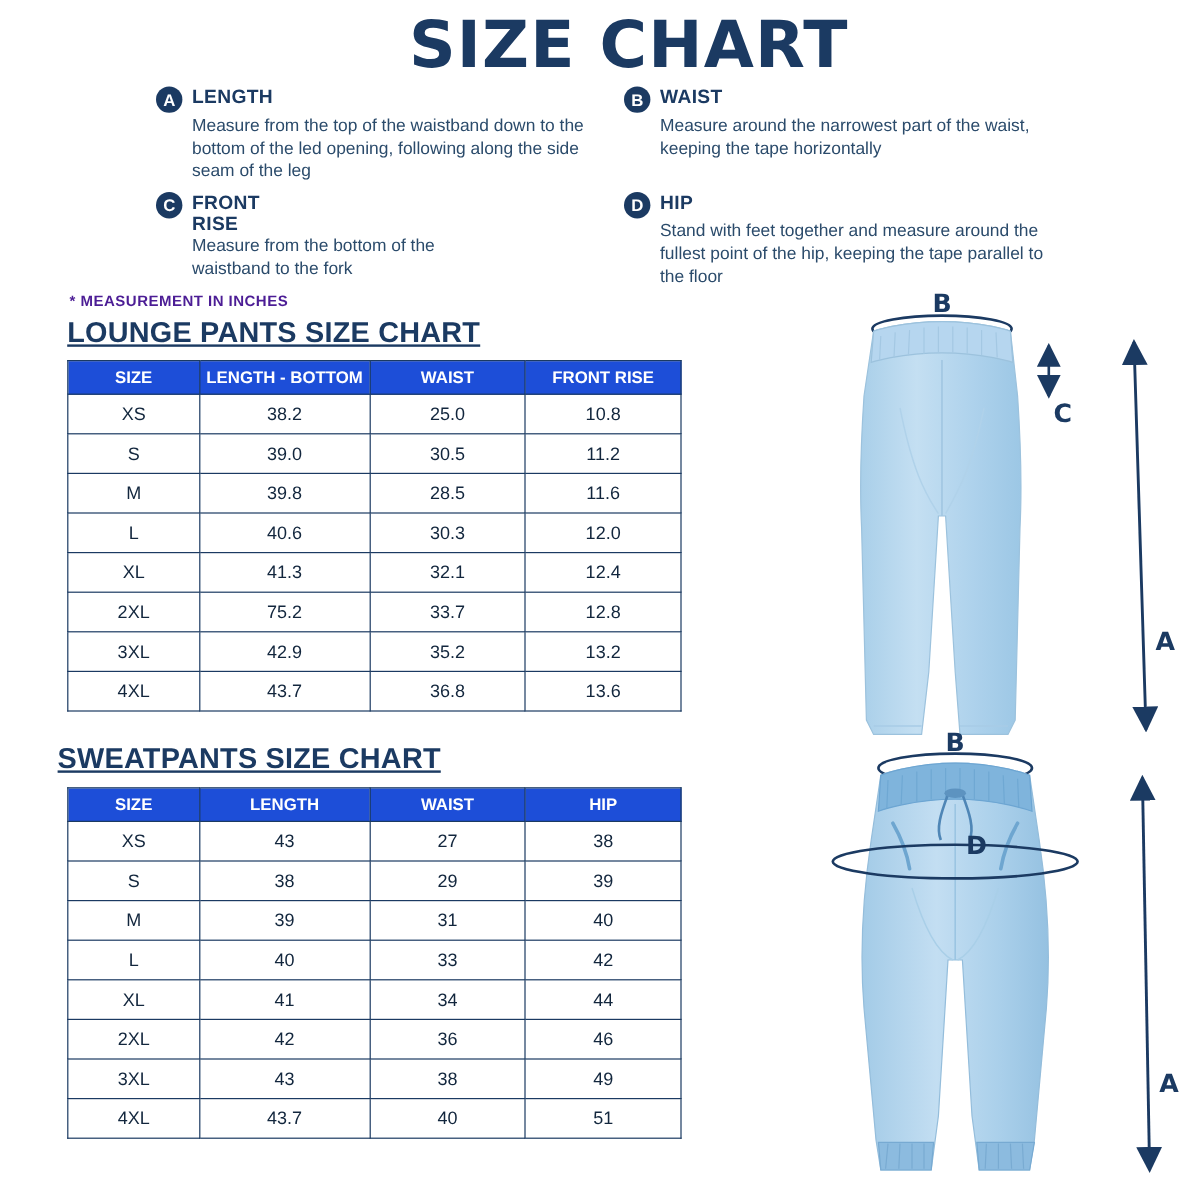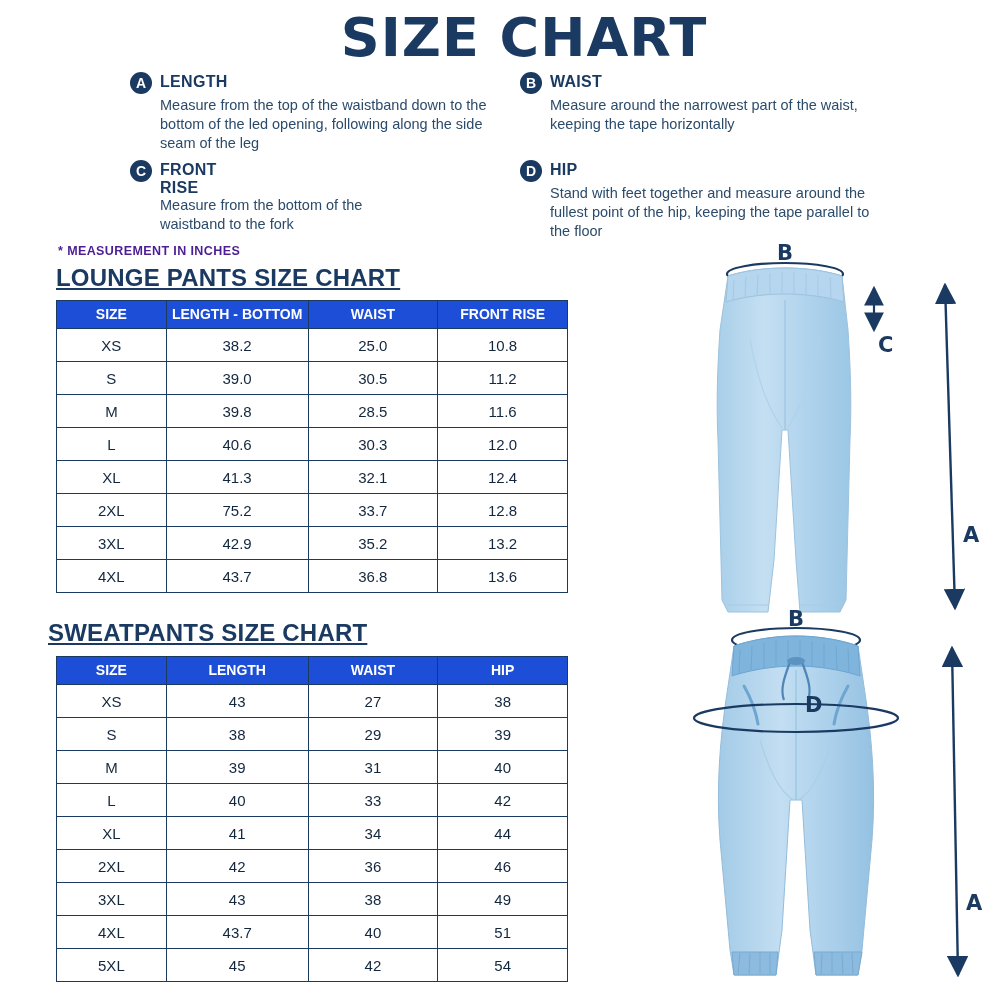--- a/index.html
+++ b/index.html
@@ -304,26 +304,20 @@
       <td>3XL</td>
       <td>43</td>
       <td>38</td>
       <td>49</td>
     </tr>
     <tr>
       <td>4XL</td>
       <td>43.7</td>
       <td>40</td>
       <td>51</td>
-    </tr>
-    <tr>
-      <td>5XL</td>
-      <td>45</td>
-      <td>42</td>
-      <td>54</td>
     </tr>
   </tbody>
 </table>
 
 <div class="illus">
   <svg width="400" height="1000" viewBox="0 0 400 1000" xmlns="http://www.w3.org/2000/svg">
     <defs>
       <linearGradient id="fabric1" x1="0" y1="0" x2="1" y2="0">
         <stop offset="0%" stop-color="#a9cfe9"></stop>
         <stop offset="35%" stop-color="#c4dff2"></stop>

